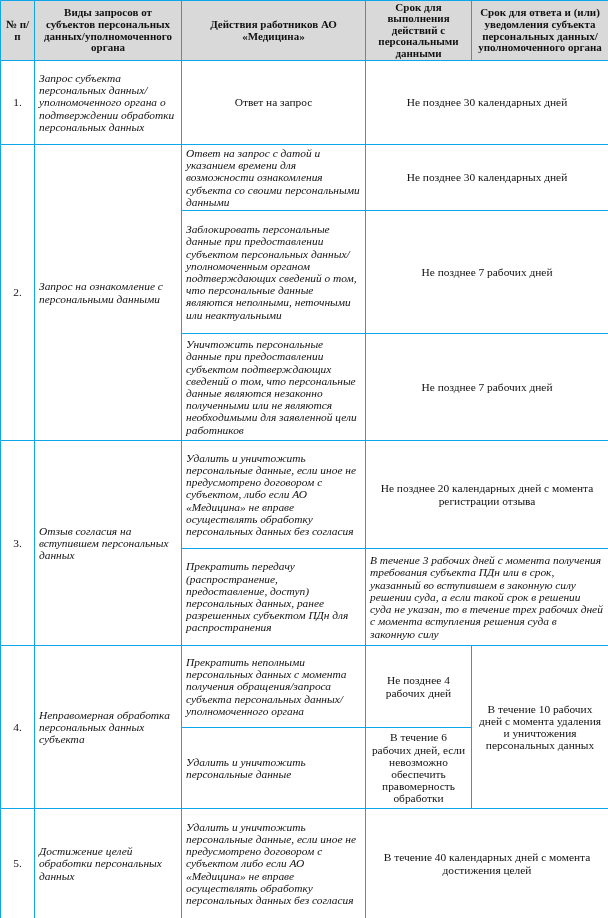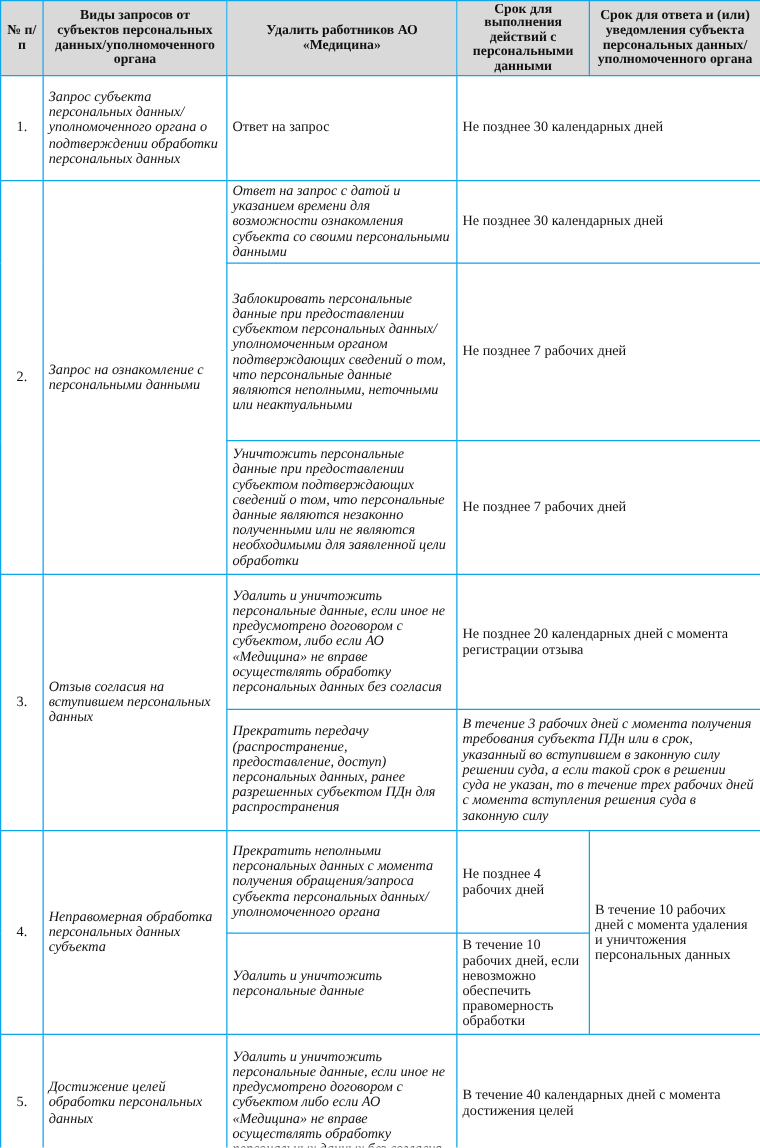--- a/index.html
+++ b/index.html
@@ -22,63 +22,63 @@
     }
     table.doc th {
       background: #d9d9d9;
       font-weight: bold;
       text-align: center;
       font-size: 11px;
       line-height: 11.6px;
     }
     .num { text-align: center; }
     .left { text-align: left; font-style: italic; }
-    .center { text-align: left; }
+    .center { text-align: center; }
   </style>
 </head>
 <body>
 
 <table class="doc">
   <colgroup>
     <col style="width:34px">
     <col style="width:147px">
     <col style="width:184px">
     <col style="width:106px">
     <col style="width:137px">
   </colgroup>
   <thead>
     <tr style="height:60px">
       <th>№ п/п</th>
       <th>Виды запросов от субъектов персональных данных/уполномоченного органа</th>
-      <th>Удалить работников АО «Медицина»</th>
+      <th>Действия работников АО «Медицина»</th>
       <th>Срок для выполнения действий с персональными данными</th>
       <th>Срок для ответа и (или) уведомления субъекта персональных данных/уполномоченного органа</th>
     </tr>
   </thead>
   <tbody>
 
     <tr style="height:84px">
       <td class="num">1.</td>
       <td class="left">Запрос субъекта персональных данных/ уполномоченного органа о подтверждении обработки персональных данных</td>
       <td class="center">Ответ на запрос</td>
       <td class="center" colspan="2">Не позднее 30 календарных дней</td>
     </tr>
 
     <tr style="height:66px">
       <td class="num" rowspan="3">2.</td>
       <td class="left" rowspan="3">Запрос на ознакомление с персональными данными</td>
       <td class="left">Ответ на запрос с датой и указанием времени для возможности ознакомления субъекта со своими персональными данными</td>
       <td class="center" colspan="2">Не позднее 30 календарных дней</td>
     </tr>
-    <tr style="height:142px">
+    <tr style="height:123px">
       <td class="left">Заблокировать персональные данные при предоставлении субъектом персональных данных/уполномоченным органом подтверждающих сведений о том, что персональные данные являются неполными, неточными или неактуальными</td>
       <td class="center" colspan="2">Не позднее 7 рабочих дней</td>
     </tr>
     <tr style="height:107px">
-      <td class="left">Уничтожить персональные данные при предоставлении субъектом подтверждающих сведений о том, что персональные данные являются незаконно полученными или не являются необходимыми для заявленной цели обработки</td>
+      <td class="left">Уничтожить персональные данные при предоставлении субъектом подтверждающих сведений о том, что персональные данные являются незаконно полученными или не являются необходимыми для заявленной цели работников</td>
       <td class="center" colspan="2">Не позднее 7 рабочих дней</td>
     </tr>
 
     <tr style="height:108px">
       <td class="num" rowspan="2">3.</td>
       <td class="left" rowspan="2">Отзыв согласия на вступившем персональных данных</td>
       <td class="left">Удалить и уничтожить персональные данные, если иное не предусмотрено договором с субъектом, либо если АО «Медицина» не вправе осуществлять обработку персональных данных без согласия</td>
       <td class="center" colspan="2">Не позднее 20 календарных дней с момента регистрации отзыва</td>
     </tr>
     <tr style="height:97px">
@@ -88,21 +88,21 @@
 
     <tr style="height:82px">
       <td class="num" rowspan="2">4.</td>
       <td class="left" rowspan="2">Неправомерная обработка персональных данных субъекта</td>
       <td class="left">Прекратить неполными персональных данных с момента получения обращения/запроса субъекта персональных данных/ уполномоченного органа</td>
       <td class="center">Не позднее 4 рабочих дней</td>
       <td class="center" rowspan="2">В течение 10 рабочих дней с момента удаления и уничтожения персональных данных</td>
     </tr>
     <tr style="height:81px">
       <td class="left">Удалить и уничтожить персональные данные</td>
-      <td class="center">В течение 10 рабочих дней, если невозможно обеспечить правомерность обработки</td>
+      <td class="center">В течение 6 рабочих дней, если невозможно обеспечить правомерность обработки</td>
     </tr>
 
     <tr style="height:110px">
       <td class="num">5.</td>
       <td class="left">Достижение целей обработки персональных данных</td>
       <td class="left">Удалить и уничтожить персональные данные, если иное не предусмотрено договором с субъектом либо если АО «Медицина» не вправе осуществлять обработку персональных данных без согласия</td>
       <td class="center" colspan="2">В течение 40 календарных дней с момента достижения целей</td>
     </tr>
   </tbody>
 </table>

